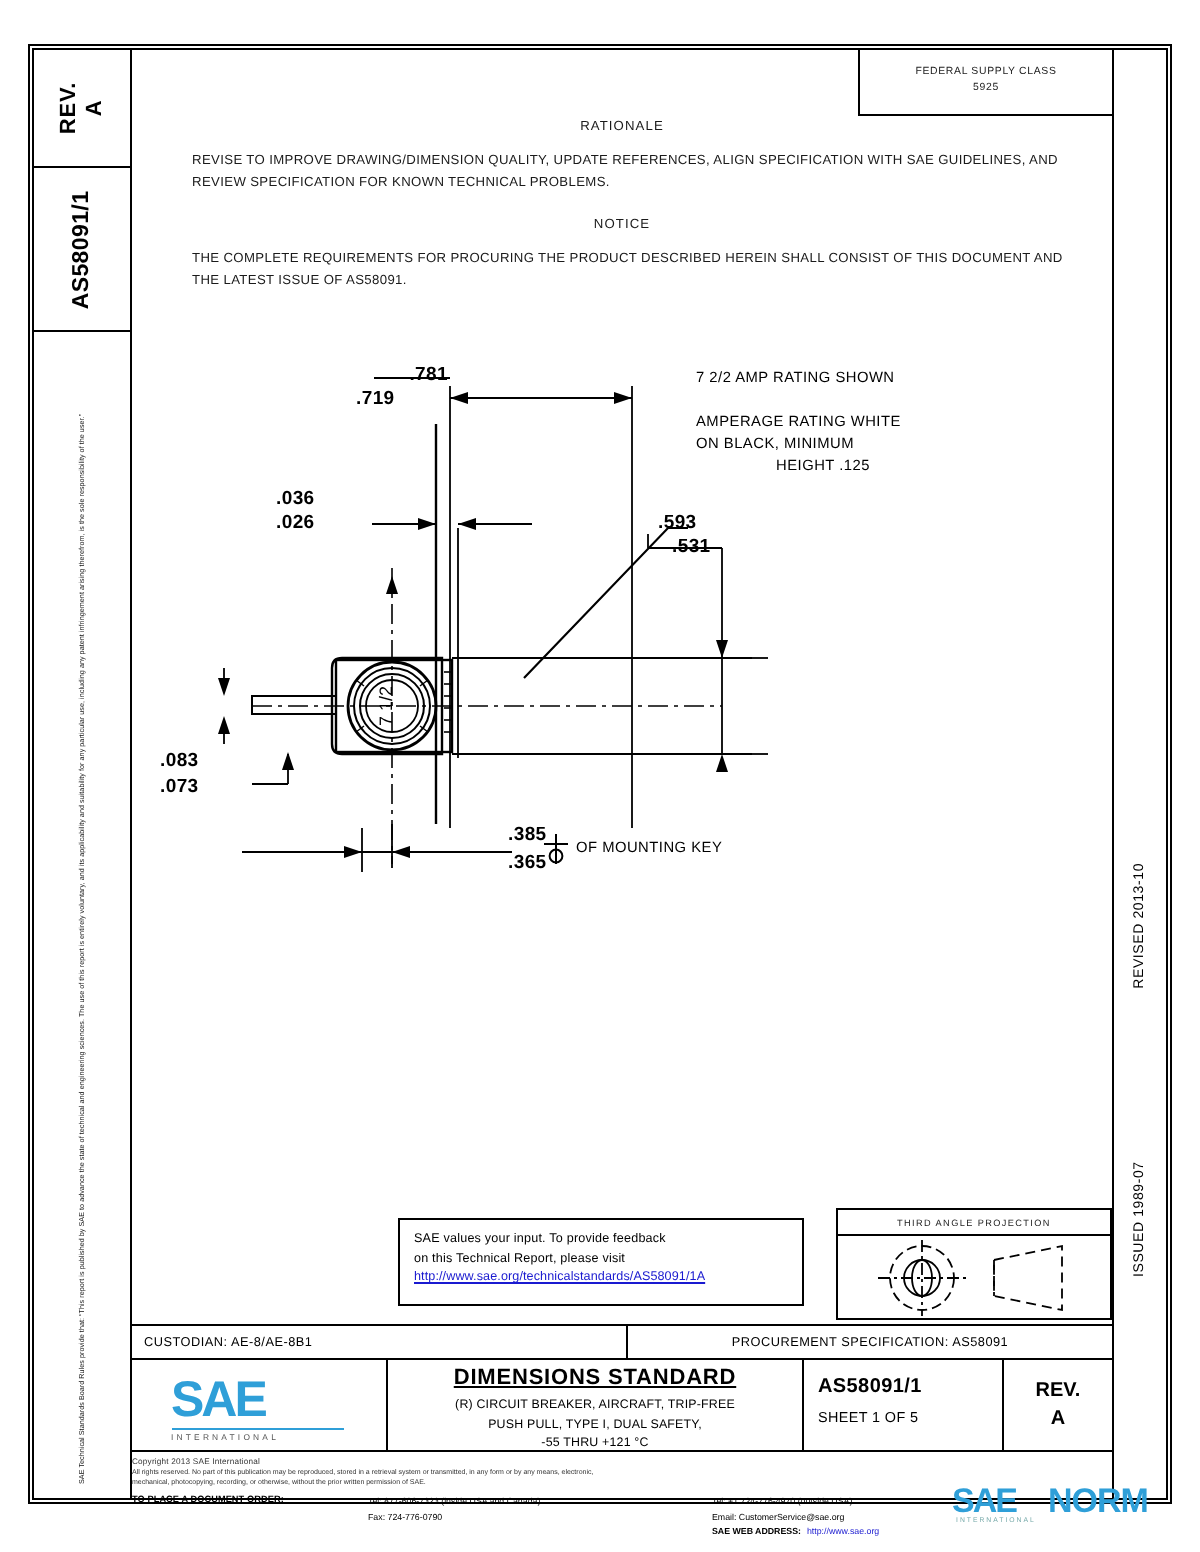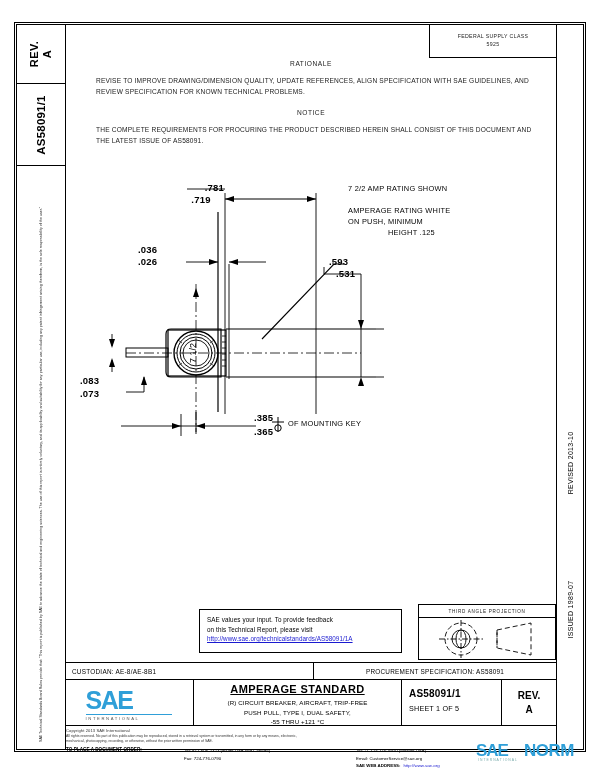--- a/index.html
+++ b/index.html
@@ -468,37 +468,37 @@
         <text x="130" y="189" font-family="Liberation Sans, sans-serif" font-size="9" text-anchor="middle" transform="rotate(-90 130 189)" fill="#000">7 1/2</text>
 
         <g stroke="#000" fill="none" stroke-width="1">
           <line x1="212" y1="253" x2="212" y2="268"></line>
           <line x1="206" y1="258" x2="218" y2="258"></line>
           <circle cx="212" cy="264" r="3.2"></circle>
         </g>
       </svg>
 
       <div class="dimtext" style="left:112px; top:18px; text-align:right; width:46px;">.781</div>
-      <div class="dimtext" style="left:112px; top:30px; text-align:center; width:46px;">.719</div>
+      <div class="dimtext" style="left:112px; top:30px; text-align:left; width:46px;">.719</div>
 
       <div class="dimtext" style="left:72px; top:80px; width:46px; text-align:left;">.036</div>
       <div class="dimtext" style="left:72px; top:92px; width:46px; text-align:left;">.026</div>
 
       <div class="dimtext" style="left:263px; top:92px;">.593</div>
       <div class="dimtext" style="left:270px; top:104px;">.531</div>
 
       <div class="dimtext" style="left:14px; top:211px;">.083</div>
       <div class="dimtext" style="left:14px; top:224px;">.073</div>
 
       <div class="dimtext" style="left:188px; top:248px;">.385</div>
       <div class="dimtext" style="left:188px; top:262px;">.365</div>
 
       <div class="notetext" style="left:282px; top:20px;">7 2/2 AMP RATING SHOWN</div>
       <div class="notetext" style="left:282px; top:42px;">AMPERAGE RATING WHITE</div>
-      <div class="notetext" style="left:282px; top:53px;">ON PUSH, MINIMUM</div>
+      <div class="notetext" style="left:282px; top:53px;">ON BLACK, MINIMUM</div>
       <div class="notetext" style="left:282px; top:64px;padding-left:40px;">HEIGHT .125</div>
 
       <div class="notetext" style="left:222px; top:255px;">OF MOUNTING KEY</div>
 
     </div>
 
     <div class="feedback">
       <div class="line">SAE values your input. To provide feedback</div>
       <div class="line">on this Technical Report, please visit</div>
       <a class="url" href="#">http://www.sae.org/technicalstandards/AS58091/1A</a>
@@ -528,21 +528,21 @@
 
     <div class="titleblock">
       <div class="tb-logo">
         <div class="sae-logo">
           <div class="sae-word">SAE</div>
           <div class="bar"></div>
           <div class="intl">INTERNATIONAL</div>
         </div>
       </div>
       <div class="tb-mid">
-        <div class="as-title">AMPERAGE STANDARD</div>
+        <div class="as-title">DIMENSIONS STANDARD</div>
         <div class="as-sub">(R) CIRCUIT BREAKER, AIRCRAFT, TRIP-FREE</div>
         <div class="as-sub">PUSH PULL, TYPE I, DUAL SAFETY,</div>
         <div class="as-sub">-55 THRU +121 °C</div>
       </div>
       <div class="tb-num">
         <div class="n1">AS58091/1</div>
         <div class="n2">SHEET 1 OF 5</div>
       </div>
       <div class="tb-rev">
         <div>REV.</div>

